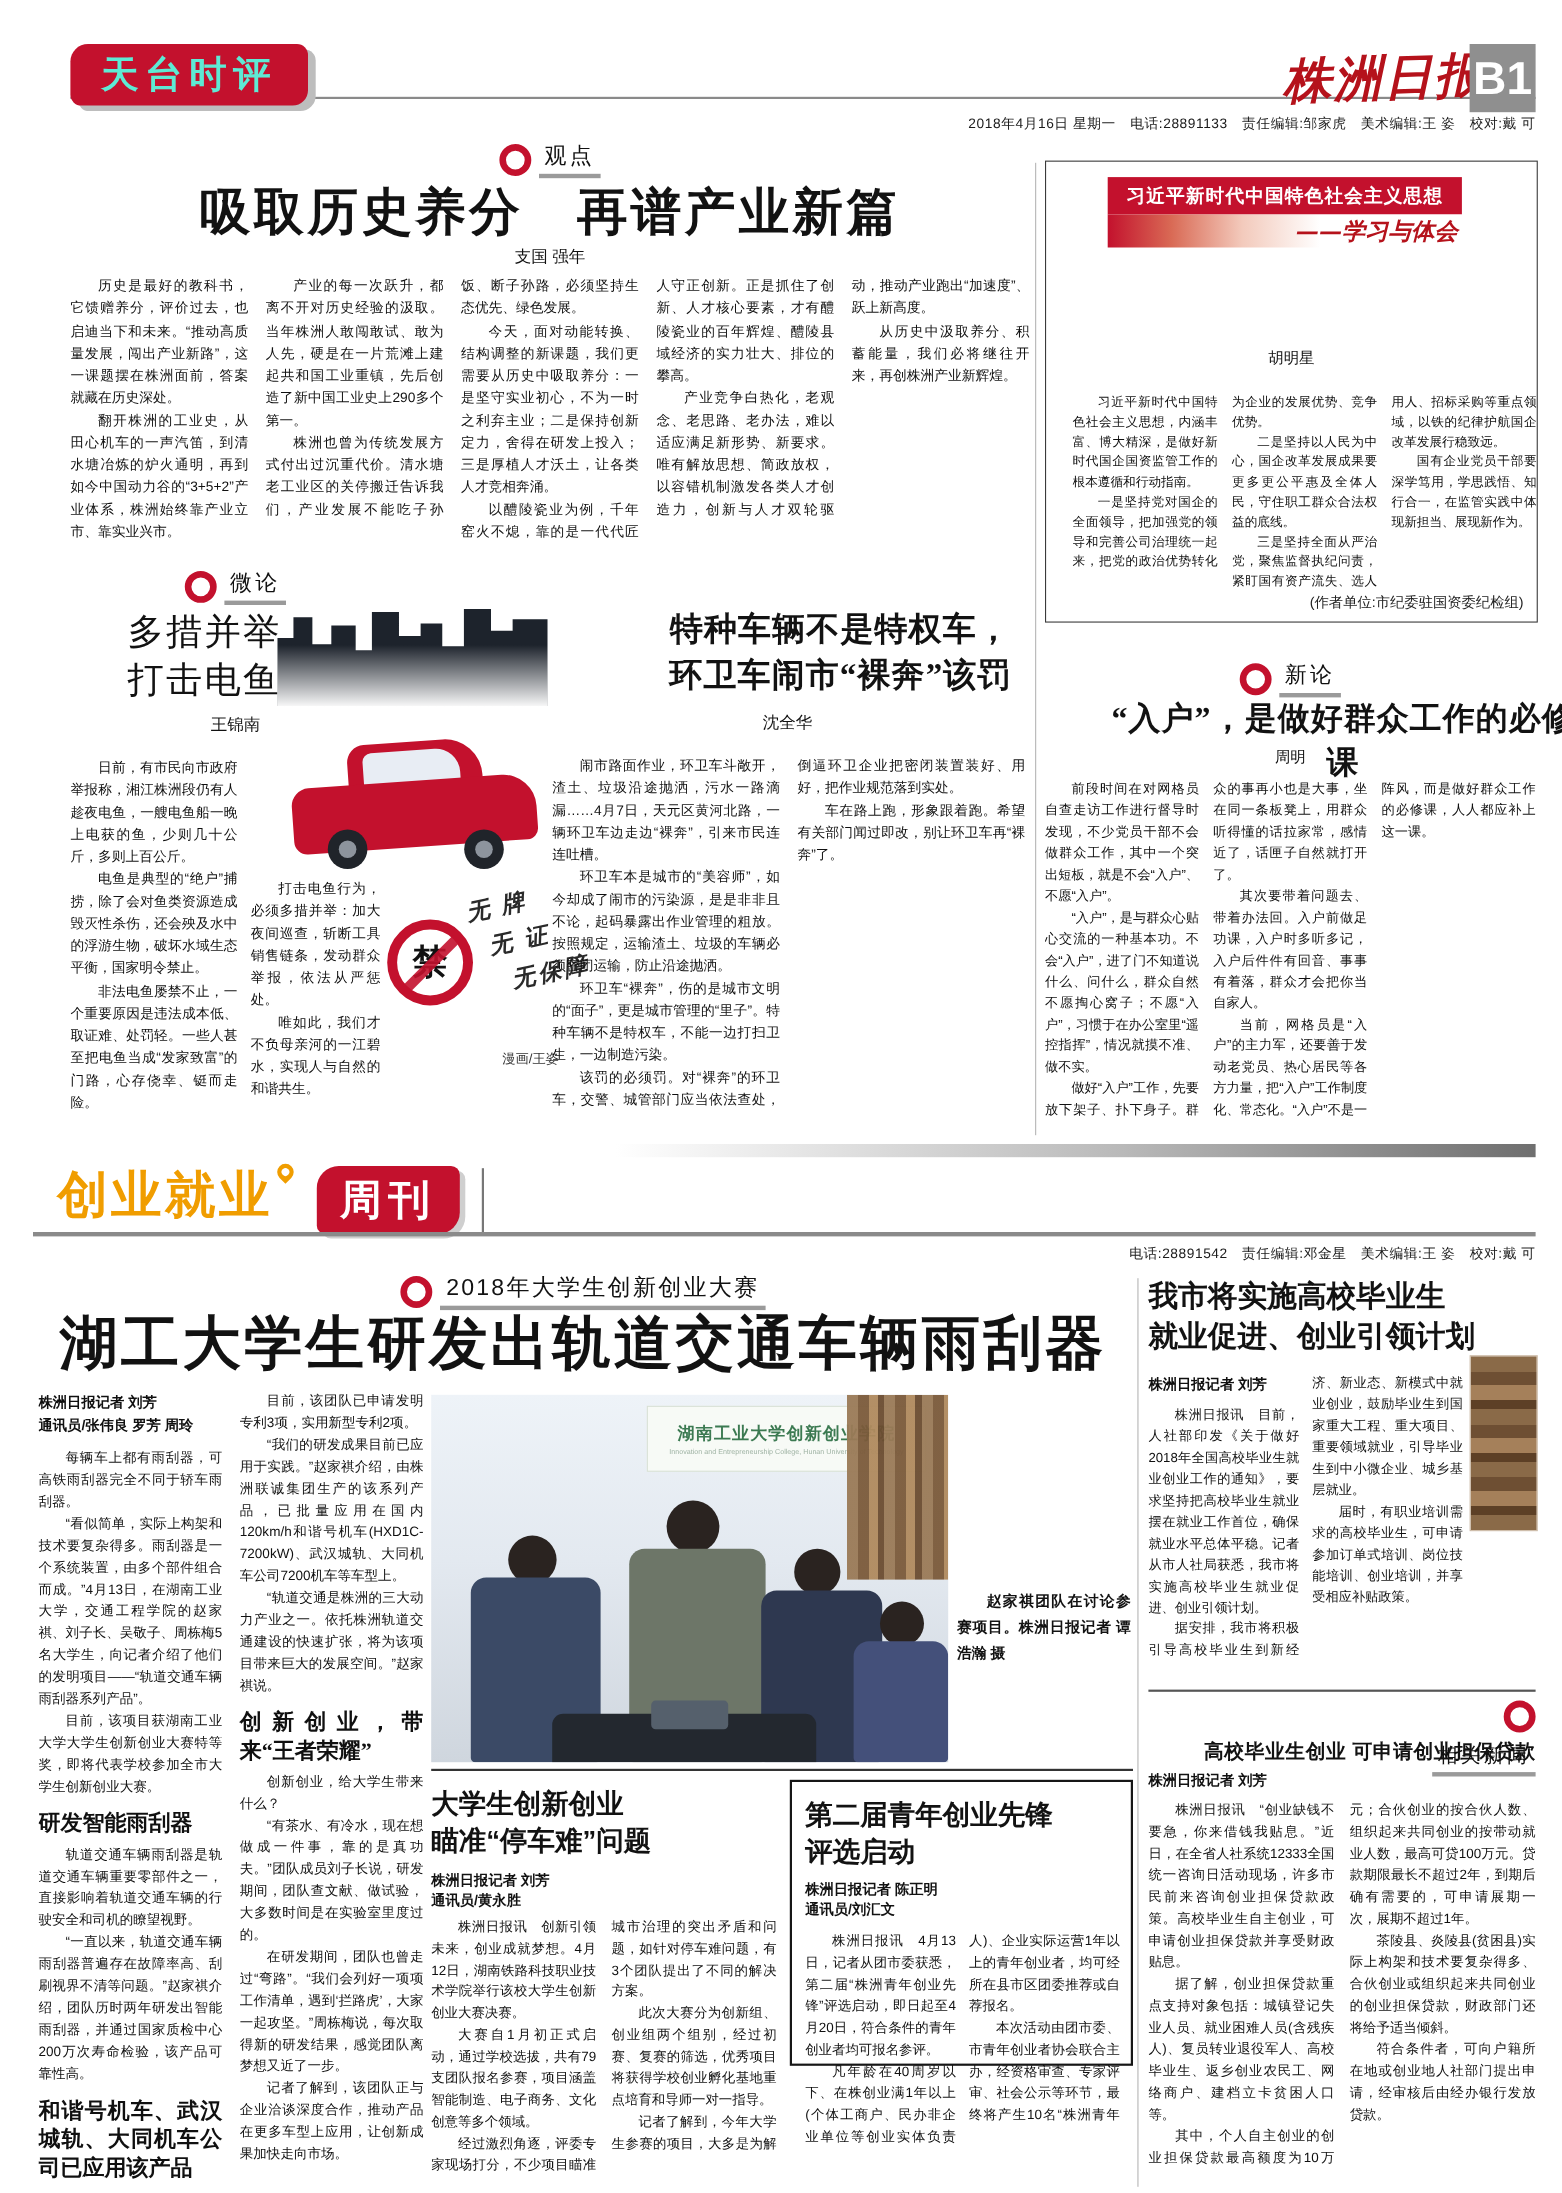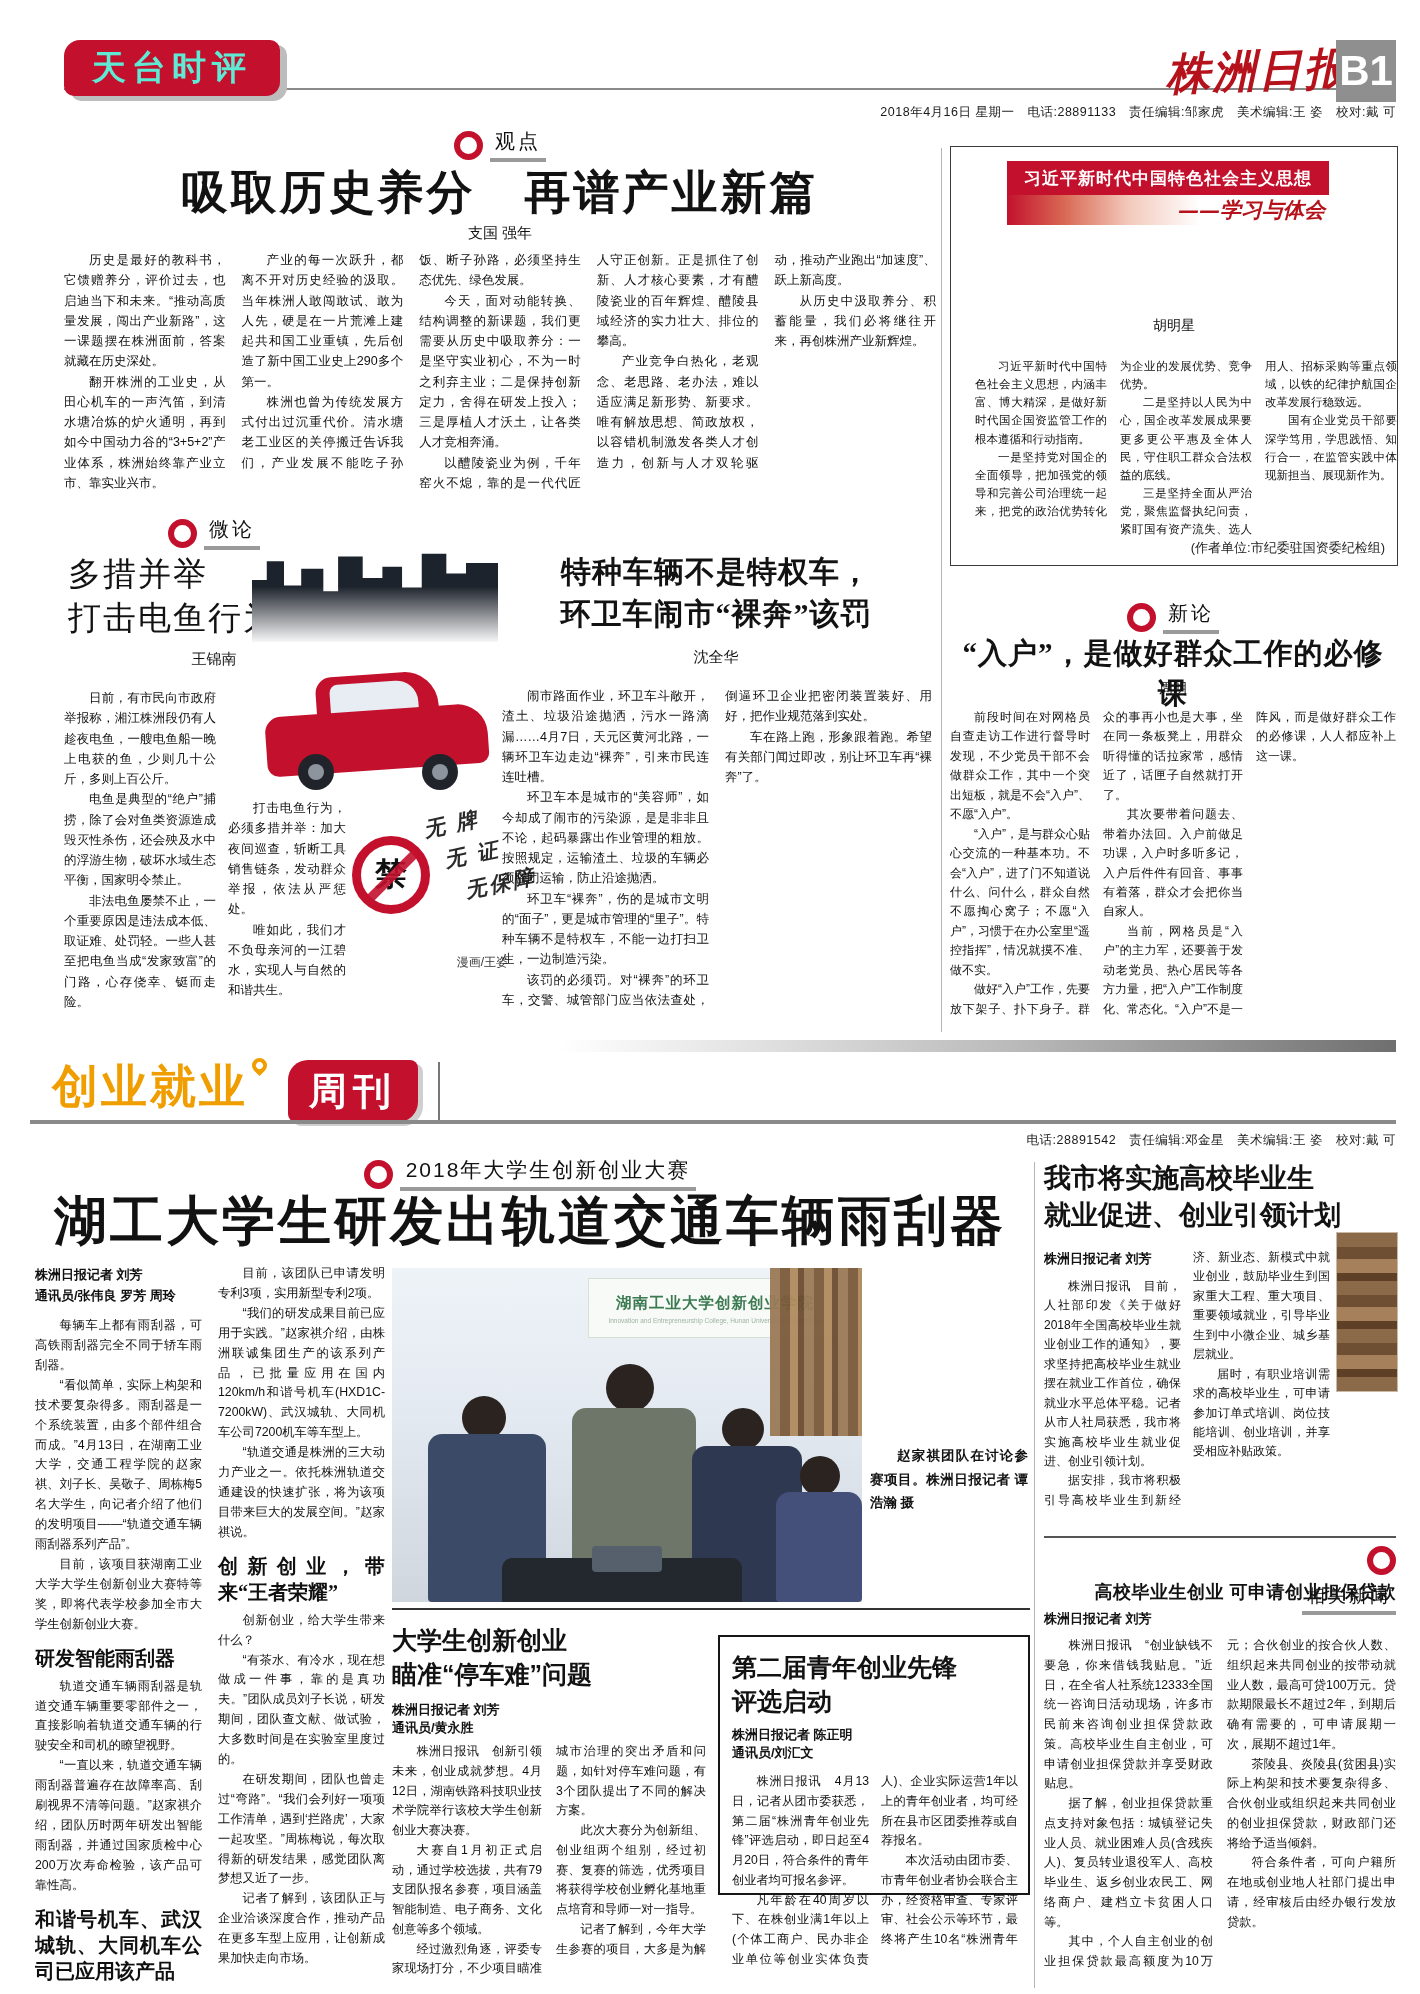--- a/index.html
+++ b/index.html
@@ -10,21 +10,21 @@
   .right{text-align:right;}
 
   
   .seclabel{display:flex;align-items:flex-end;justify-content:center;gap:7px;}
   .seclabel.left{justify-content:flex-start;flex-direction:column;}
   .donut{width:17px;height:17px;border:6px solid #c3112d;border-radius:50%;box-sizing:content-box;background:#fff;margin-bottom:2px;}
   .seclabel .txt{font-size:20px;letter-spacing:3px;border-bottom:4px solid #9a9a9a;padding:0 5px 3px;color:#111;}
 
   .head-main{font-size:46px;font-weight:900;letter-spacing:3px;}
   .head-xi{font-size:28px;font-weight:900;line-height:1.32;}
-  .serif{font-family:"Liberation Serif","DejaVu Serif",serif;}
+  .serif{font-family:"Liberation Serif","DejaVu Serif",serif;margin-left:48px;}
   .t-weilun{font-size:33px;font-weight:400;letter-spacing:2px;}
   .t-zhuo{font-size:30px;font-weight:700;letter-spacing:1px;}
   .t-xinlun{font-size:29px;font-weight:700;letter-spacing:1px;}
   .byline{font-size:15px;color:#111;}
   .byline-left{font-size:13px;font-weight:700;text-indent:0 !important;}
 
   .body{font-size:12.5px;line-height:1.62;text-align:justify;color:#101010;overflow:hidden;column-fill:auto;}
   .body p{margin:0;text-indent:2em;}
   .cols2{column-count:2;column-gap:16px;}
   .cols3{column-count:3;column-gap:13px;}
@@ -295,21 +295,21 @@
     <div class="byline-left">通讯员/黄永胜</div>
   </div>
   <div class="abs body cols2" style="left:392px;top:1742px;width:314px;height:246px;font-size:12.2px;column-gap:14px;">
       <p>株洲日报讯　创新引领未来，创业成就梦想。4月12日，湖南铁路科技职业技术学院举行该校大学生创新创业大赛决赛。</p>
       <p>大赛自1月初正式启动，通过学校选拔，共有79支团队报名参赛，项目涵盖智能制造、电子商务、文化创意等多个领域。</p>
       <p>经过激烈角逐，评委专家现场打分，不少项目瞄准城市治理的突出矛盾和问题，如针对停车难问题，有3个团队提出了不同的解决方案。</p>
       <p>此次大赛分为创新组、创业组两个组别，经过初赛、复赛的筛选，优秀项目将获得学校创业孵化基地重点培育和导师一对一指导。</p>
       <p>记者了解到，今年大学生参赛的项目，大多是为解决社会痛点而来，接地气、重实用。</p>
     </div>
 
-  <div class="abs pioneerbox" style="left:718px;top:1618px;width:312px;height:260px;margin-top:17px;">
+  <div class="abs pioneerbox" style="left:718px;top:1618px;width:312px;height:260px;">
     <div class="head-sub">第二届青年创业先锋</div>
     <div class="head-sub">评选启动</div>
     <div class="byline-left" style="margin-top:8px;">株洲日报记者 陈正明</div>
     <div class="byline-left">通讯员/刘汇文</div>
     <div class="body cols2" style="width:286px;height:212px;margin-top:10px;font-size:12.2px;column-gap:12px;">
         <p>株洲日报讯　4月13日，记者从团市委获悉，第二届“株洲青年创业先锋”评选启动，即日起至4月20日，符合条件的青年创业者均可报名参评。</p>
         <p>凡年龄在40周岁以下、在株创业满1年以上(个体工商户、民办非企业单位等创业实体负责人)、企业实际运营1年以上的青年创业者，均可经所在县市区团委推荐或自荐报名。</p>
         <p>本次活动由团市委、市青年创业者协会联合主办，经资格审查、专家评审、社会公示等环节，最终将产生10名“株洲青年创业先锋”，并于“五四”期间集中表彰。</p>
       </div>
   </div>

